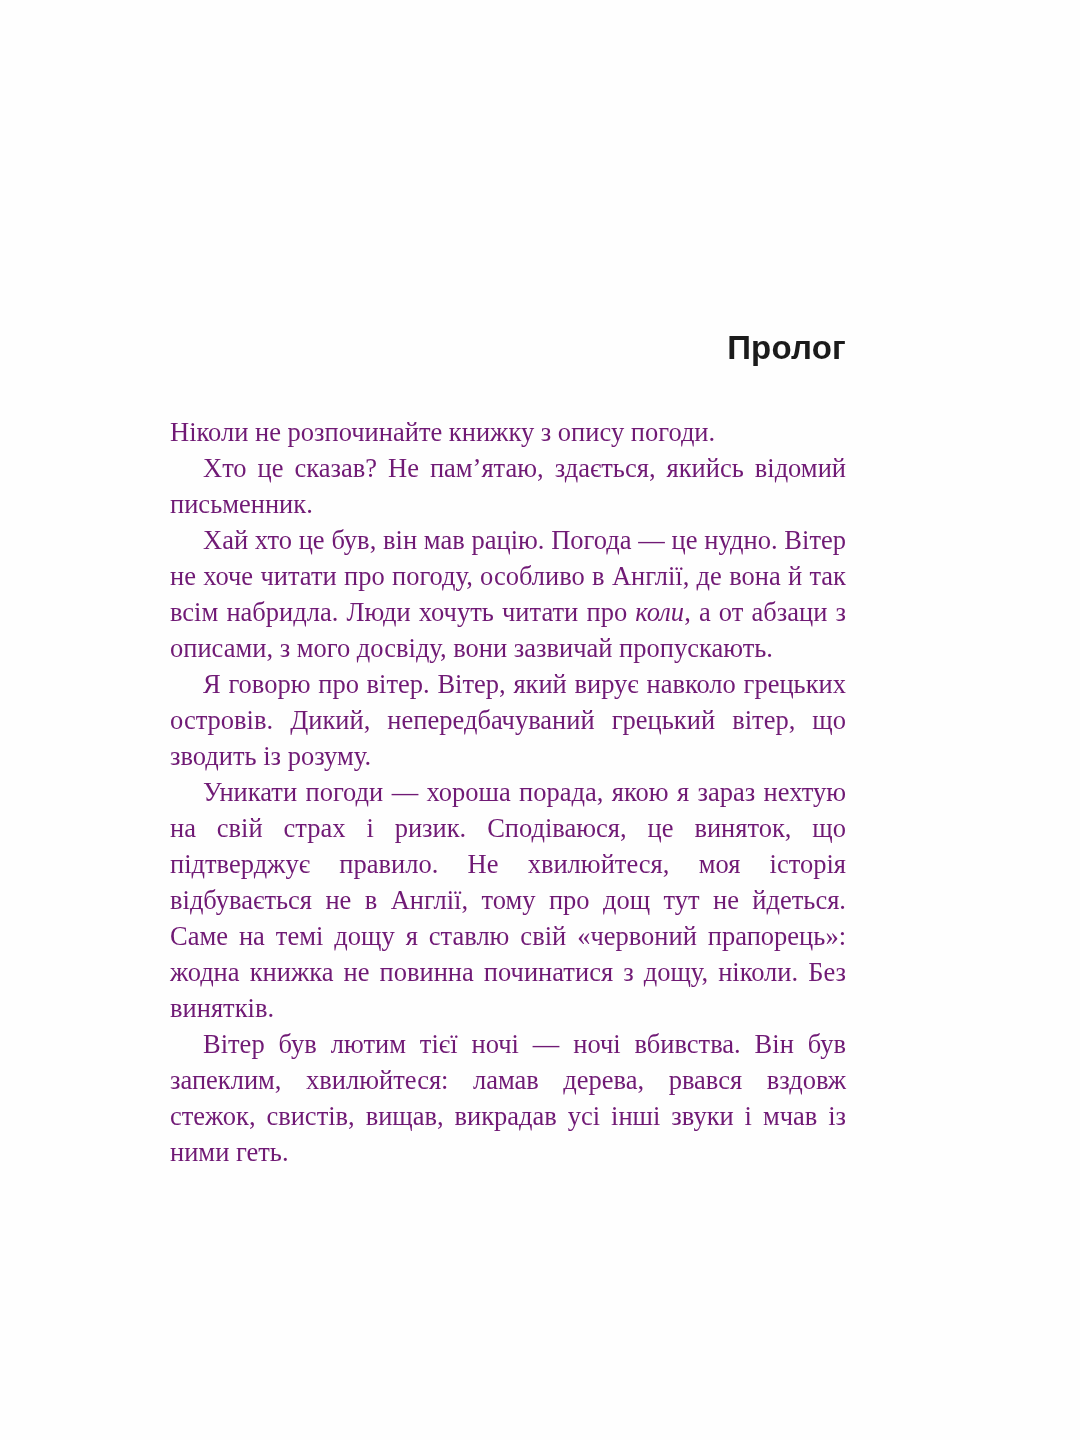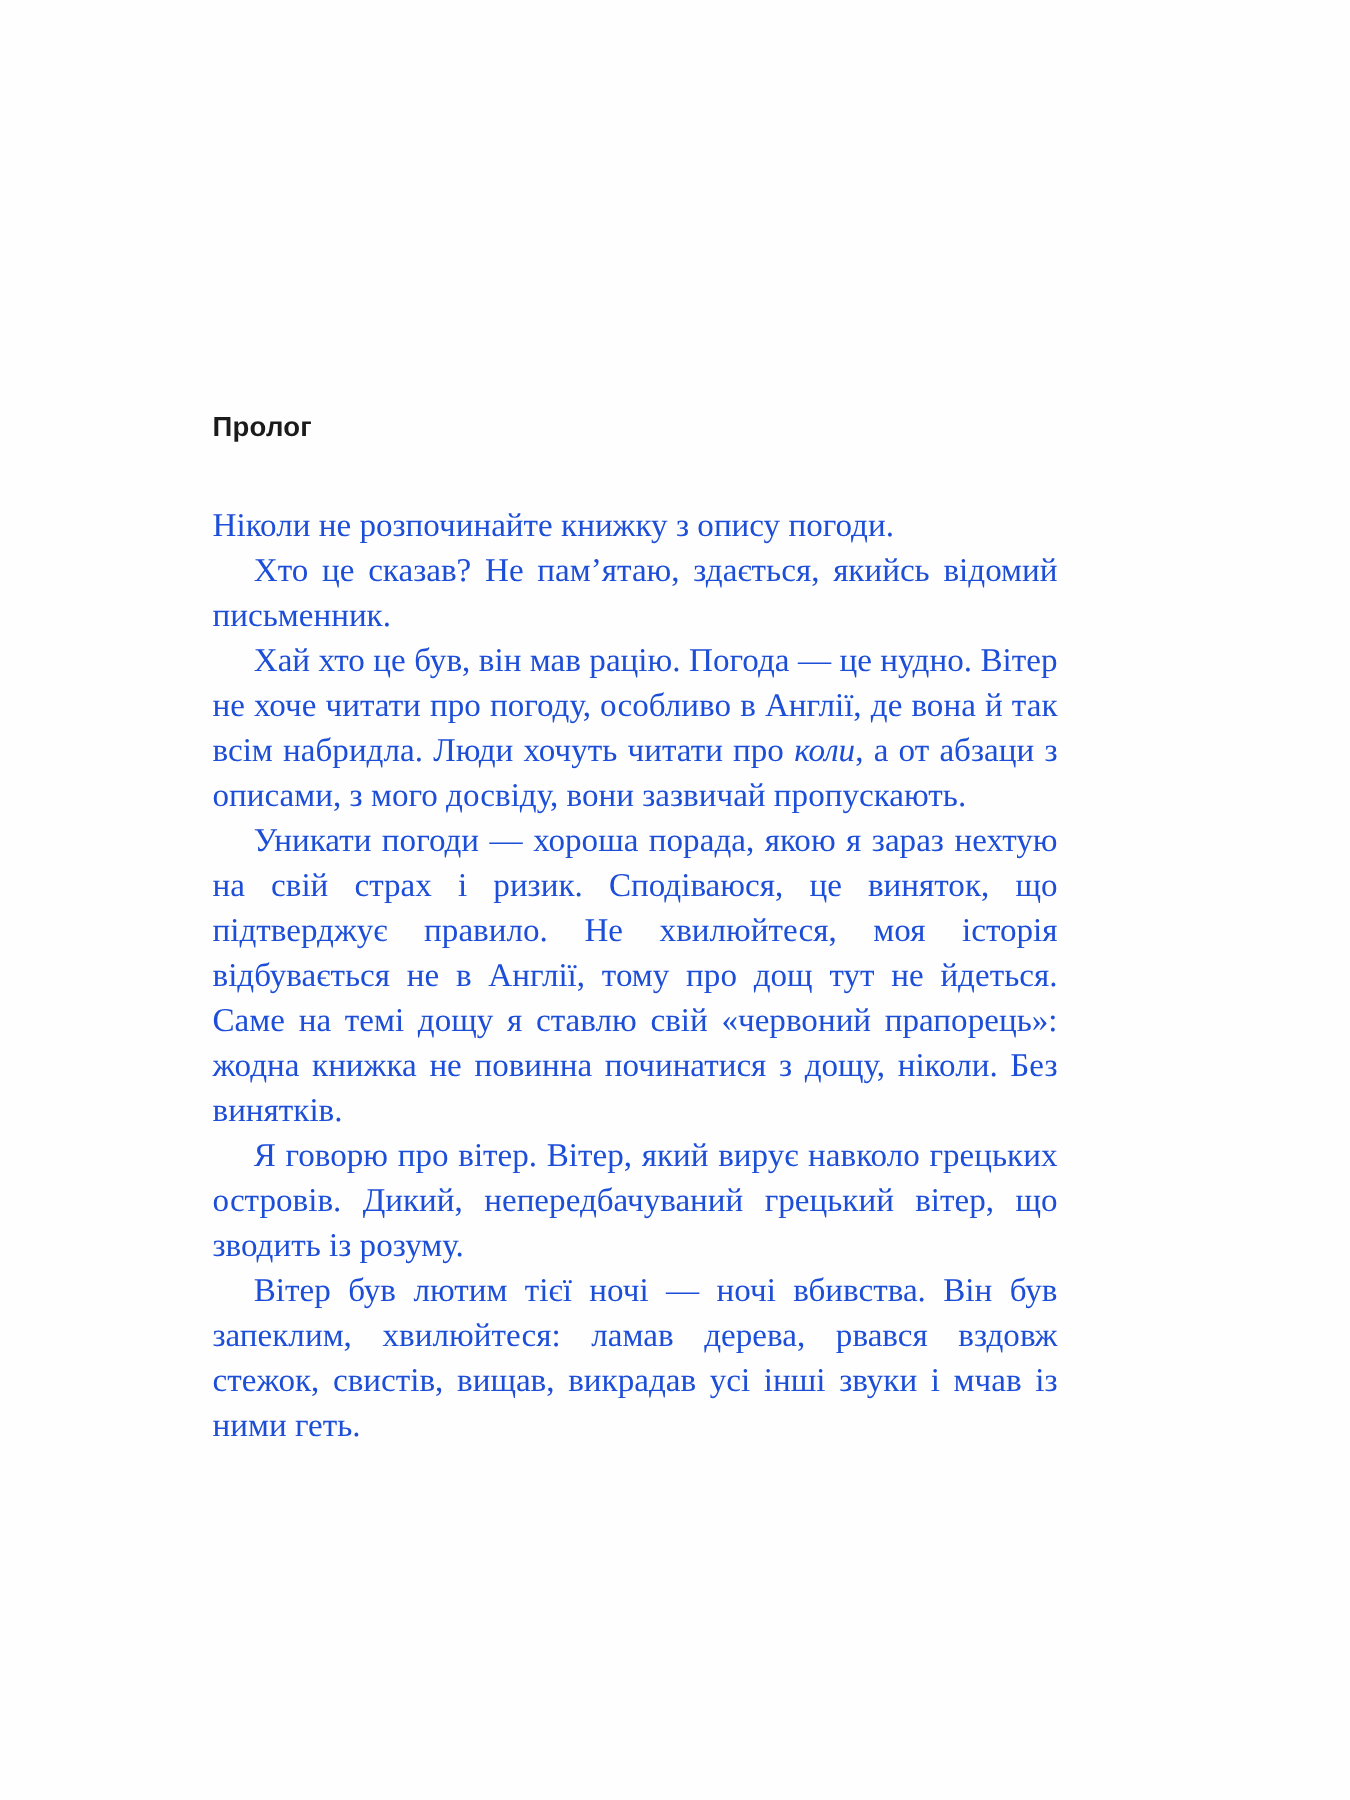--- a/index.html
+++ b/index.html
@@ -27,34 +27,34 @@
 
   .content-block {
     position: absolute;
     left: 170px;
     top: 330px;
     width: 676px;
   }
 
   .chapter-title {
     font-family: "Liberation Sans", "DejaVu Sans", sans-serif;
-    font-size: 22px;
+    font-size: 33px;
     font-weight: 600;
     letter-spacing: 0.2px;
     color: #1b1b1b;
-    text-align: left;
+    text-align: right;
     margin: 0 0 48px 0;
     line-height: 1.1;
   }
 
   .body-text {
     font-family: "Liberation Serif", "DejaVu Serif", serif;
     font-size: 26.5px;
     line-height: 36px;
-    color: #1d4ed8;
+    color: #701a75;
     text-align: justify;
     text-justify: inter-word;
     margin: 0;
     hyphens: manual;
     -webkit-hyphens: manual;
   }
 
   .body-text.indent {
     text-indent: 33px;
   }
@@ -76,22 +76,22 @@
   <div class="content-block">
 
     <h1 class="chapter-title">Пролог</h1>
 
     <p class="body-text no-indent">Ніколи не розпочинайте книжку з опису погоди.</p>
 
     <p class="body-text indent">Хто це сказав? Не пам’ятаю, здається, якийсь відомий письменник.</p>
 
     <p class="body-text indent"><span>Хай хто це був, він мав рацію. Погода — це нудно. Вітер не хоче читати про погоду, особливо в Англії, де вона й так всім набридла. Люди хочуть читати про </span><em class="italic">коли</em><span>, а от абзаци з описами, з мого досвіду, вони зазвичай пропускають.</span></p>
 
+    <p class="body-text indent">Я говорю про вітер. Вітер, який вирує навколо грецьких островів. Дикий, непередбачуваний грецький вітер, що зводить із розуму.</p>
+
     <p class="body-text indent">Уникати погоди — хороша порада, якою я зараз нехтую на свій страх і ризик. Сподіваюся, це виняток, що підтверджує правило. Не хвилюйтеся, моя історія відбувається не в Англії, тому про дощ тут не йдеться. Саме на темі дощу я ставлю свій «червоний прапорець»: жодна книжка не повинна починатися з дощу, ніколи. Без винятків.</p>
-
-    <p class="body-text indent">Я говорю про вітер. Вітер, який вирує навколо грецьких островів. Дикий, непередбачуваний грецький вітер, що зводить із розуму.</p>
 
     <p class="body-text indent">Вітер був лютим тієї ночі — ночі вбивства. Він був запеклим, хвилюйтеся: ламав дерева, рвався вздовж стежок, свистів, вищав, викрадав усі інші звуки і мчав із ними геть.</p>
 
 
   </div>
 
 </div>
 
 </body></html>

